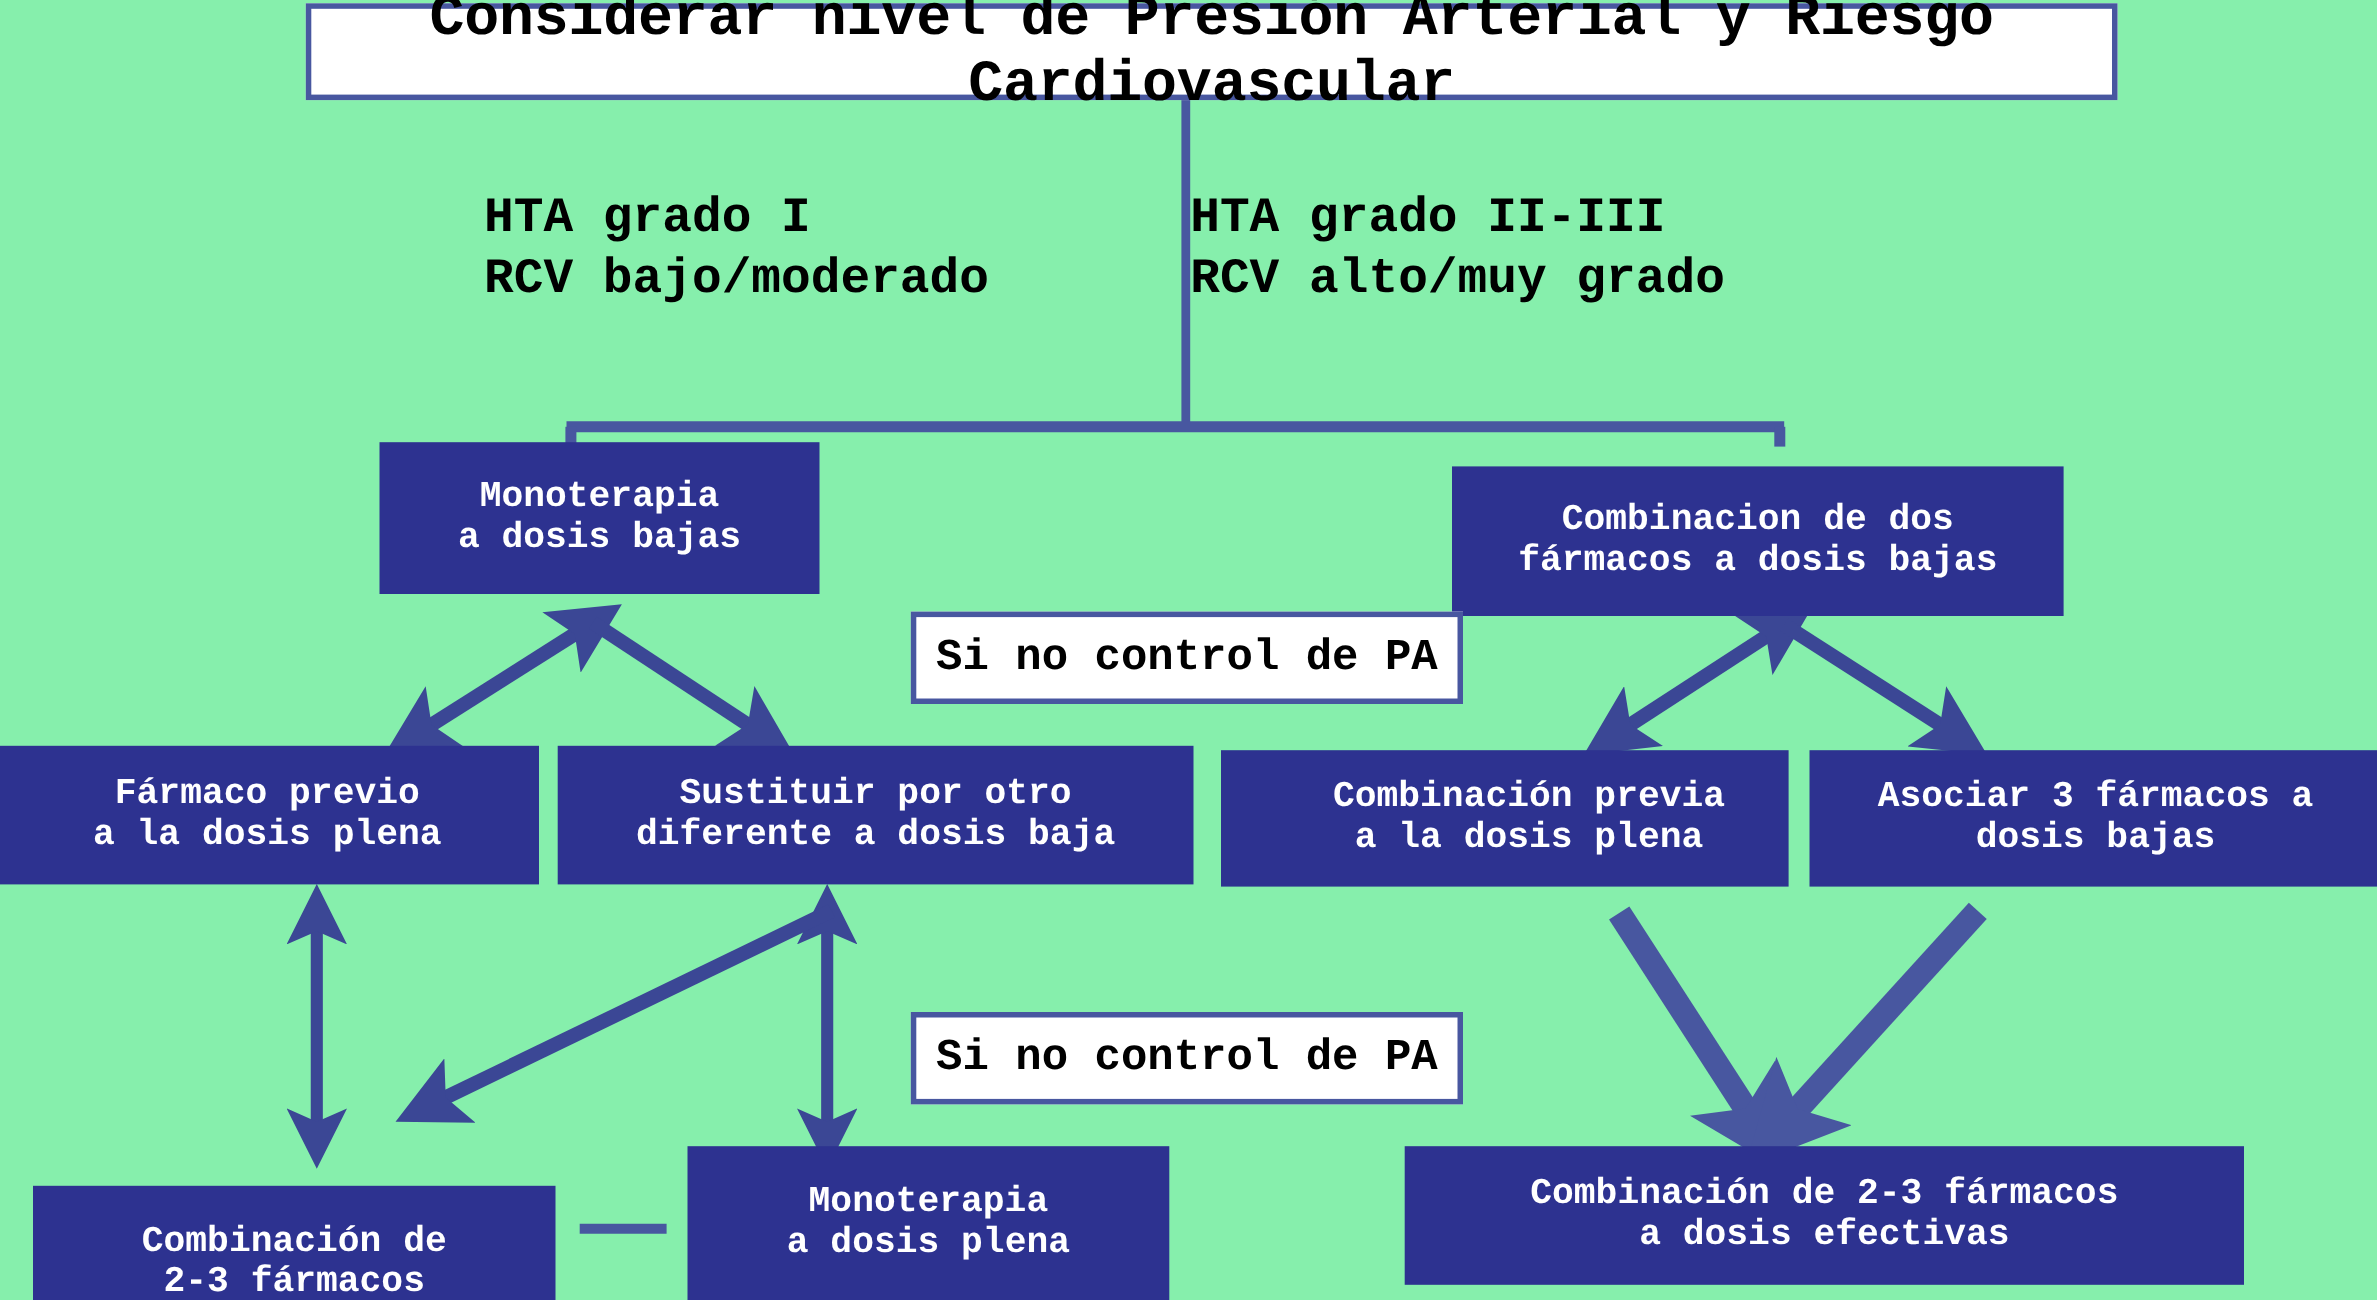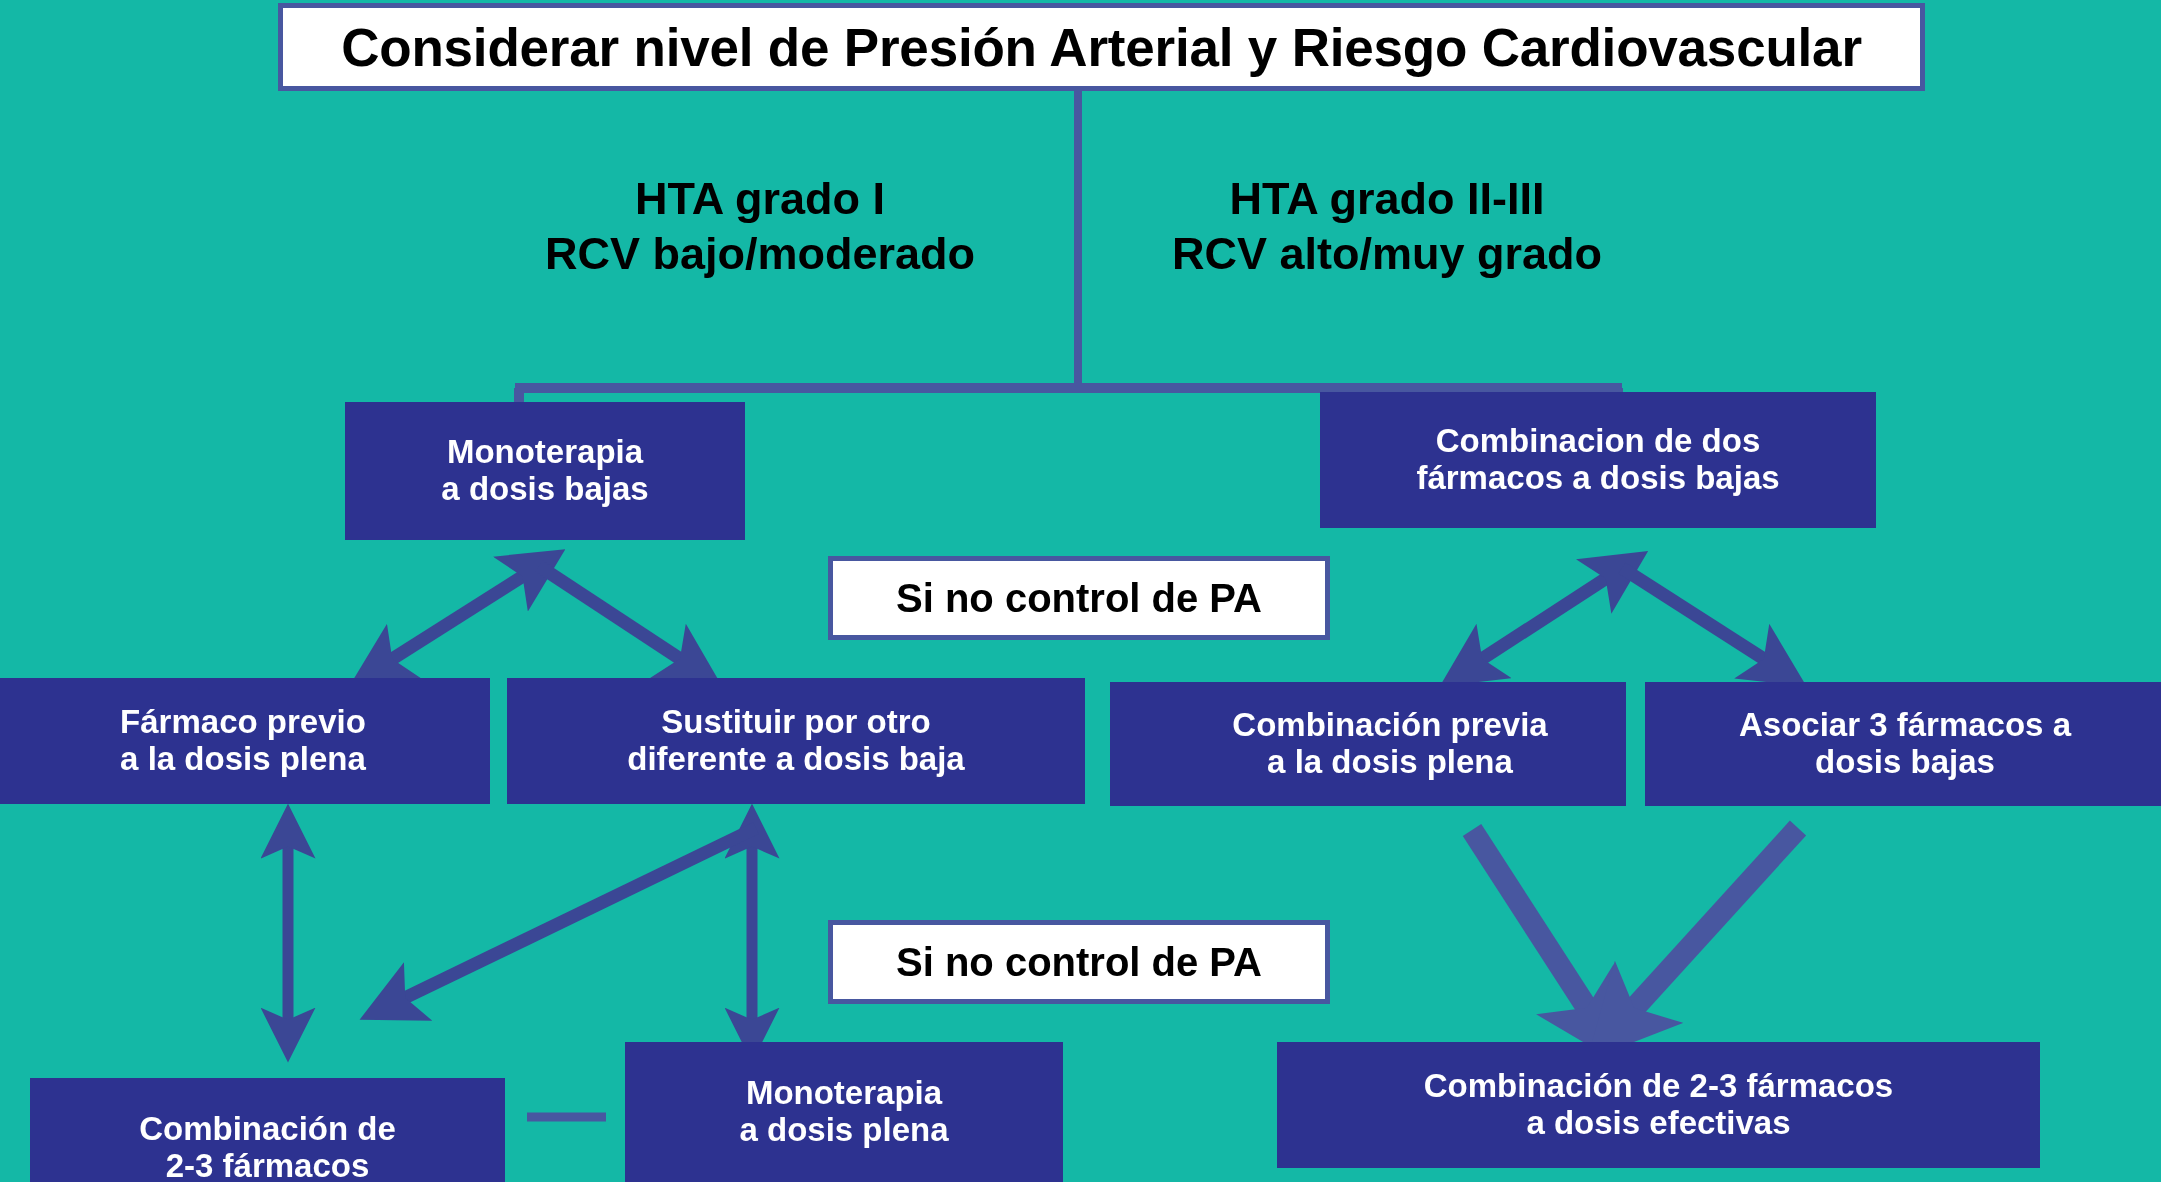--- a/index.html
+++ b/index.html
@@ -4,23 +4,23 @@
 <style>
   html, body {
     margin: 0;
     padding: 0;
     background: #ffffff;
   }
   #canvas {
     position: relative;
     width: 2161px;
     height: 1182px;
-    background: #14b8a6;
+    background: #86efac;
     overflow: hidden;
-    font-family: Liberation Sans, sans-serif;
+    font-family: Liberation Mono, monospace;
   }
   #edges {
     position: absolute;
     left: 0; top: 0;
     width: 2161px;
     height: 1182px;
     pointer-events: none;
   }
 
   
@@ -53,30 +53,30 @@
     font-weight: bold;
     z-index: 4;
     white-space: pre-line;
   }
 
   
   .blabel {
     position: absolute;
     color: #000000;
     font-weight: bold;
-    text-align: center;
+    text-align: left;
     line-height: 1.22;
     white-space: pre-line;
     z-index: 2;
   }
 
   
   #title-box   { left:278px; top:3px;    width:1647px; height:88px;  font-size:53px; letter-spacing:-0.2px; }
   #n-mono      { left:345px; top:402px;  width:400px;  height:138px; font-size:33px; }
-  #n-combo2    { left:1320px;top:392px;  width:556px;  height:136px; font-size:33px; }
+  #n-combo2    { left:1320px;top:424px;  width:556px;  height:136px; font-size:33px; }
   #n-prev      { left:-4px;  top:678px;  width:494px;  height:126px; font-size:33px; }
   #n-sust      { left:507px; top:678px;  width:578px;  height:126px; font-size:33px; }
   #n-comboprev { left:1110px;top:682px;  width:516px;  height:124px; font-size:33px;padding-left:44px; }
   #n-asoc      { left:1645px;top:682px;  width:520px;  height:124px; font-size:33px; }
   #n-comb23    { left:30px;  top:1042px; width:475px;  height:140px; font-size:33px;margin-top:36px; }
   #n-monoplena { left:625px; top:1042px; width:438px;  height:140px; font-size:33px; }
   #n-combefec  { left:1277px;top:1042px; width:763px;  height:126px; font-size:33px; }
 
   #lbl-left    { left:440px; top:172px;  width:640px;  font-size:45px; }
   #lbl-right   { left:1082px;top:172px;  width:610px;  font-size:45px; }

